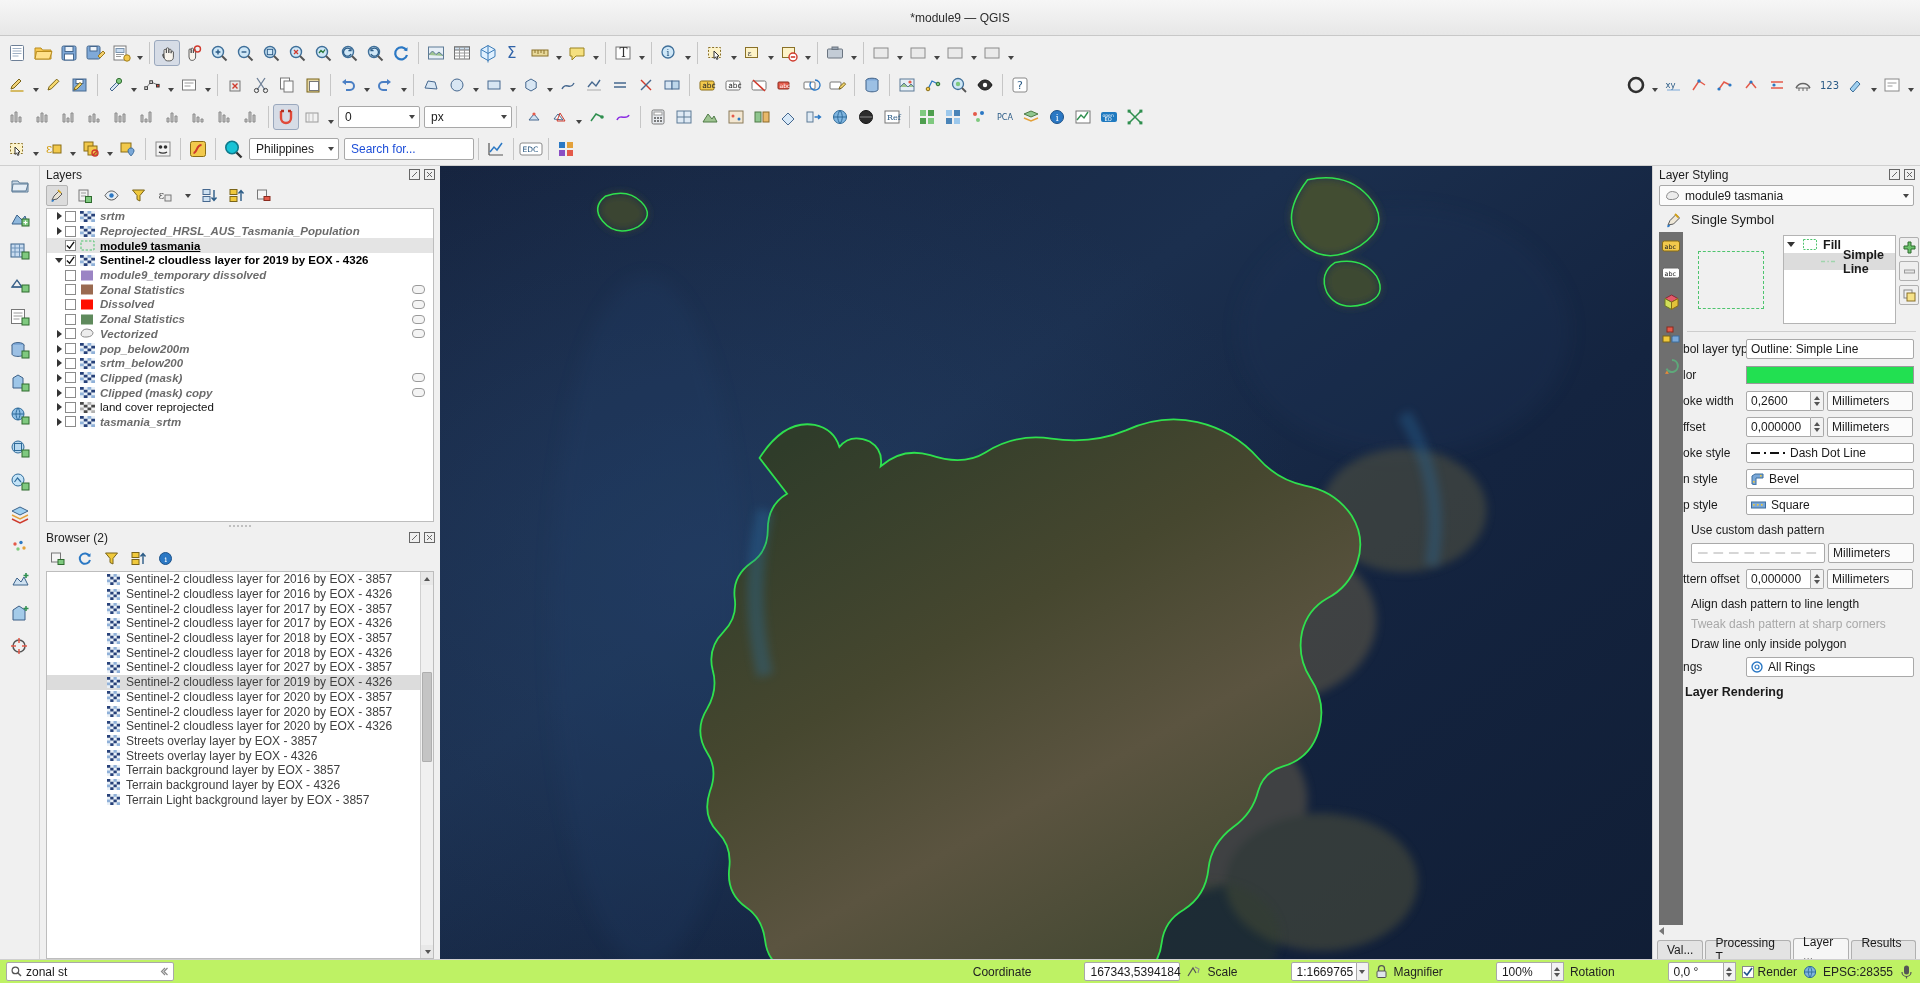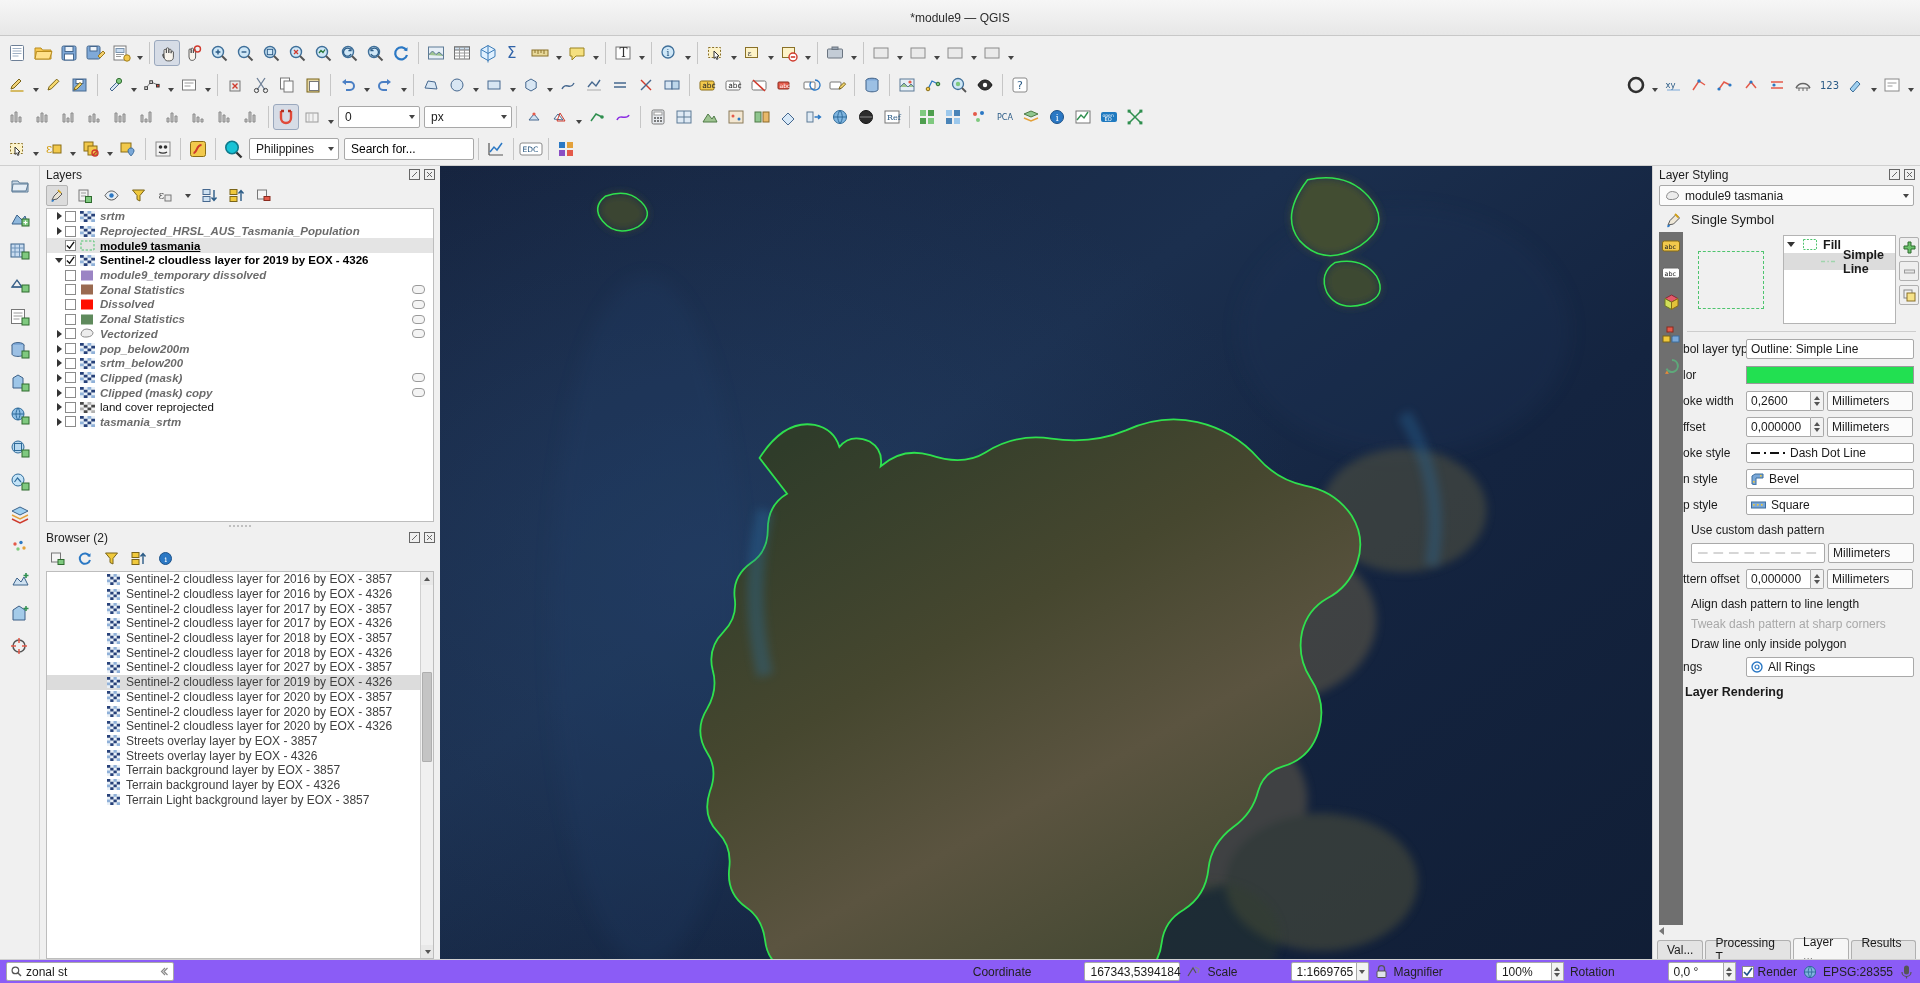--- a/index.html
+++ b/index.html
@@ -40,21 +40,21 @@
   svg { display:block; }
 
   
   .tcombo {
     height:22px; border:1px solid #a8a8a8; background:#fff; border-radius:2px;
     display:flex; align-items:center; padding:0 4px 0 6px; font-size:12px; color:#202020;
     justify-content:space-between;
   }
   .tinput {
     height:22px; border:1px solid #a8a8a8; background:#fff; border-radius:2px;
-    display:flex; align-items:center; padding:0 6px; font-size:12px; color:#000000;
+    display:flex; align-items:center; padding:0 6px; font-size:12px; color:#1d4ed8;
   }
 
   
   .body { flex:1; display:flex; min-height:0; }
 
   
   .leftstrip { width:40px; background:#f0f0f0; border-right:1px solid #d4d4d4; padding-top:8px;
                display:flex; flex-direction:column; align-items:center; gap:11px; }
 
   
@@ -141,21 +141,21 @@
   .collapsible { font-size:12.5px; display:flex;align-items:center;gap:4px; padding:3px 0 0 2px; }
   .btnrow { display:flex; align-items:center; gap:8px; padding:6px 8px 5px 6px; }
   .qbtn { height:22px; border:1px solid #a4a4a4; background:linear-gradient(#fbfbfb,#e9e9e9); border-radius:3px;
           display:flex;align-items:center;justify-content:center;padding:0 12px;font-size:12px; }
   .tabbar { display:flex; align-items:flex-end; gap:2px; padding:0 4px; height:22px; }
   .tab { height:19px; border:1px solid #b0b0b0; border-bottom:none; background:#e3e3e3; border-radius:3px 3px 0 0;
          display:flex;align-items:center;padding:0 9px;font-size:12px; }
   .tab.active { background:#f6f6f6; height:21px; }
 
   
-  .statusbar { height:24px; background:#8b5cf6; border-top:1px solid #cfcfcf; display:flex; align-items:center;
+  .statusbar { height:24px; background:#bef264; border-top:1px solid #cfcfcf; display:flex; align-items:center;
                padding:0 6px; gap:6px; font-size:12px; }
   .sb-search { width:168px; height:19px; border:1px solid #a9a9a9; background:#fff; border-radius:2px;
                display:flex;align-items:center;gap:4px;padding:0 4px; }
   .sb-box { height:19px; border:1px solid #a9a9a9; background:#fff; border-radius:2px; display:flex;align-items:center;padding:0 5px;margin-left:47px; }
   .sb-lbl { color:#222; }
   .spin2 { width:12px;height:19px;border:1px solid #a9a9a9;border-left:none;background:#f2f2f2;
            display:flex;flex-direction:column;align-items:center;justify-content:center;gap:2px; }
   .up-t { width:0;height:0;border-left:3px solid transparent;border-right:3px solid transparent;border-bottom:4px solid #555; }
   .dn-t { width:0;height:0;border-left:3px solid transparent;border-right:3px solid transparent;border-top:4px solid #555; }
 </style>

